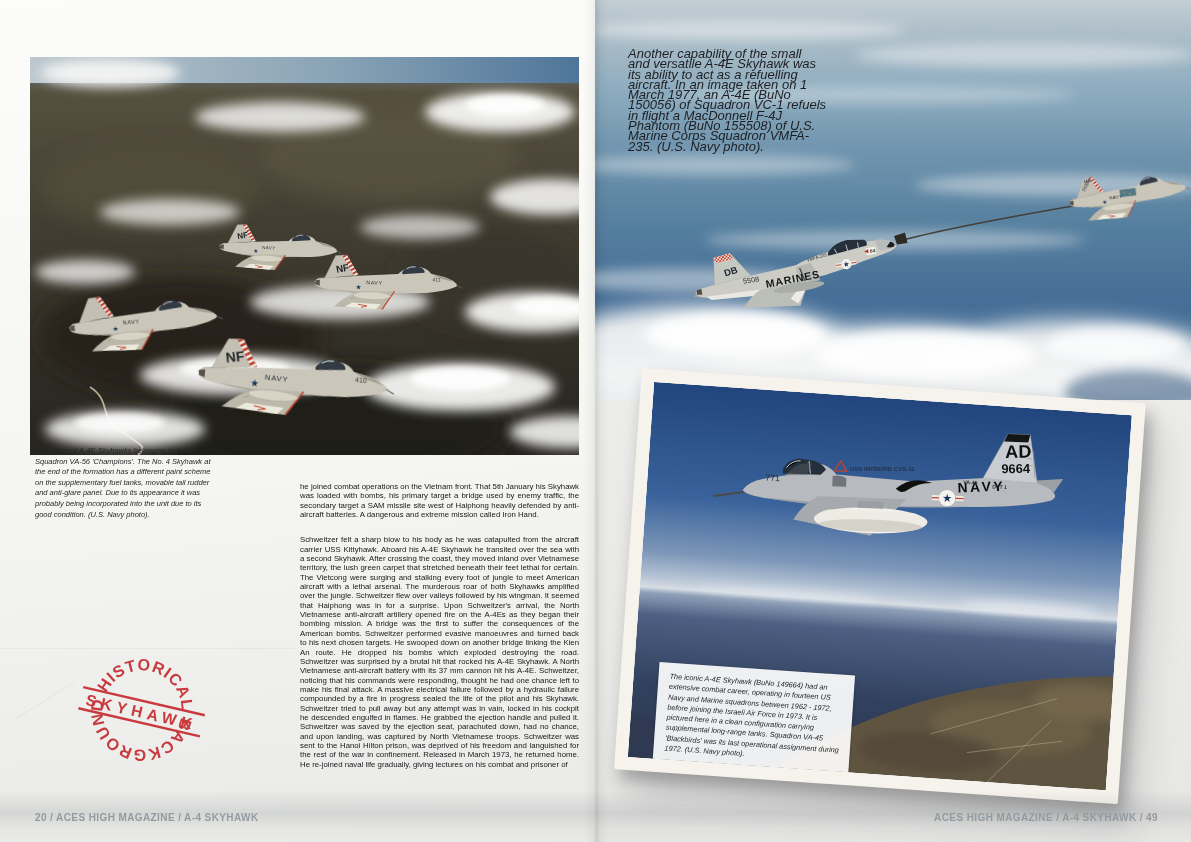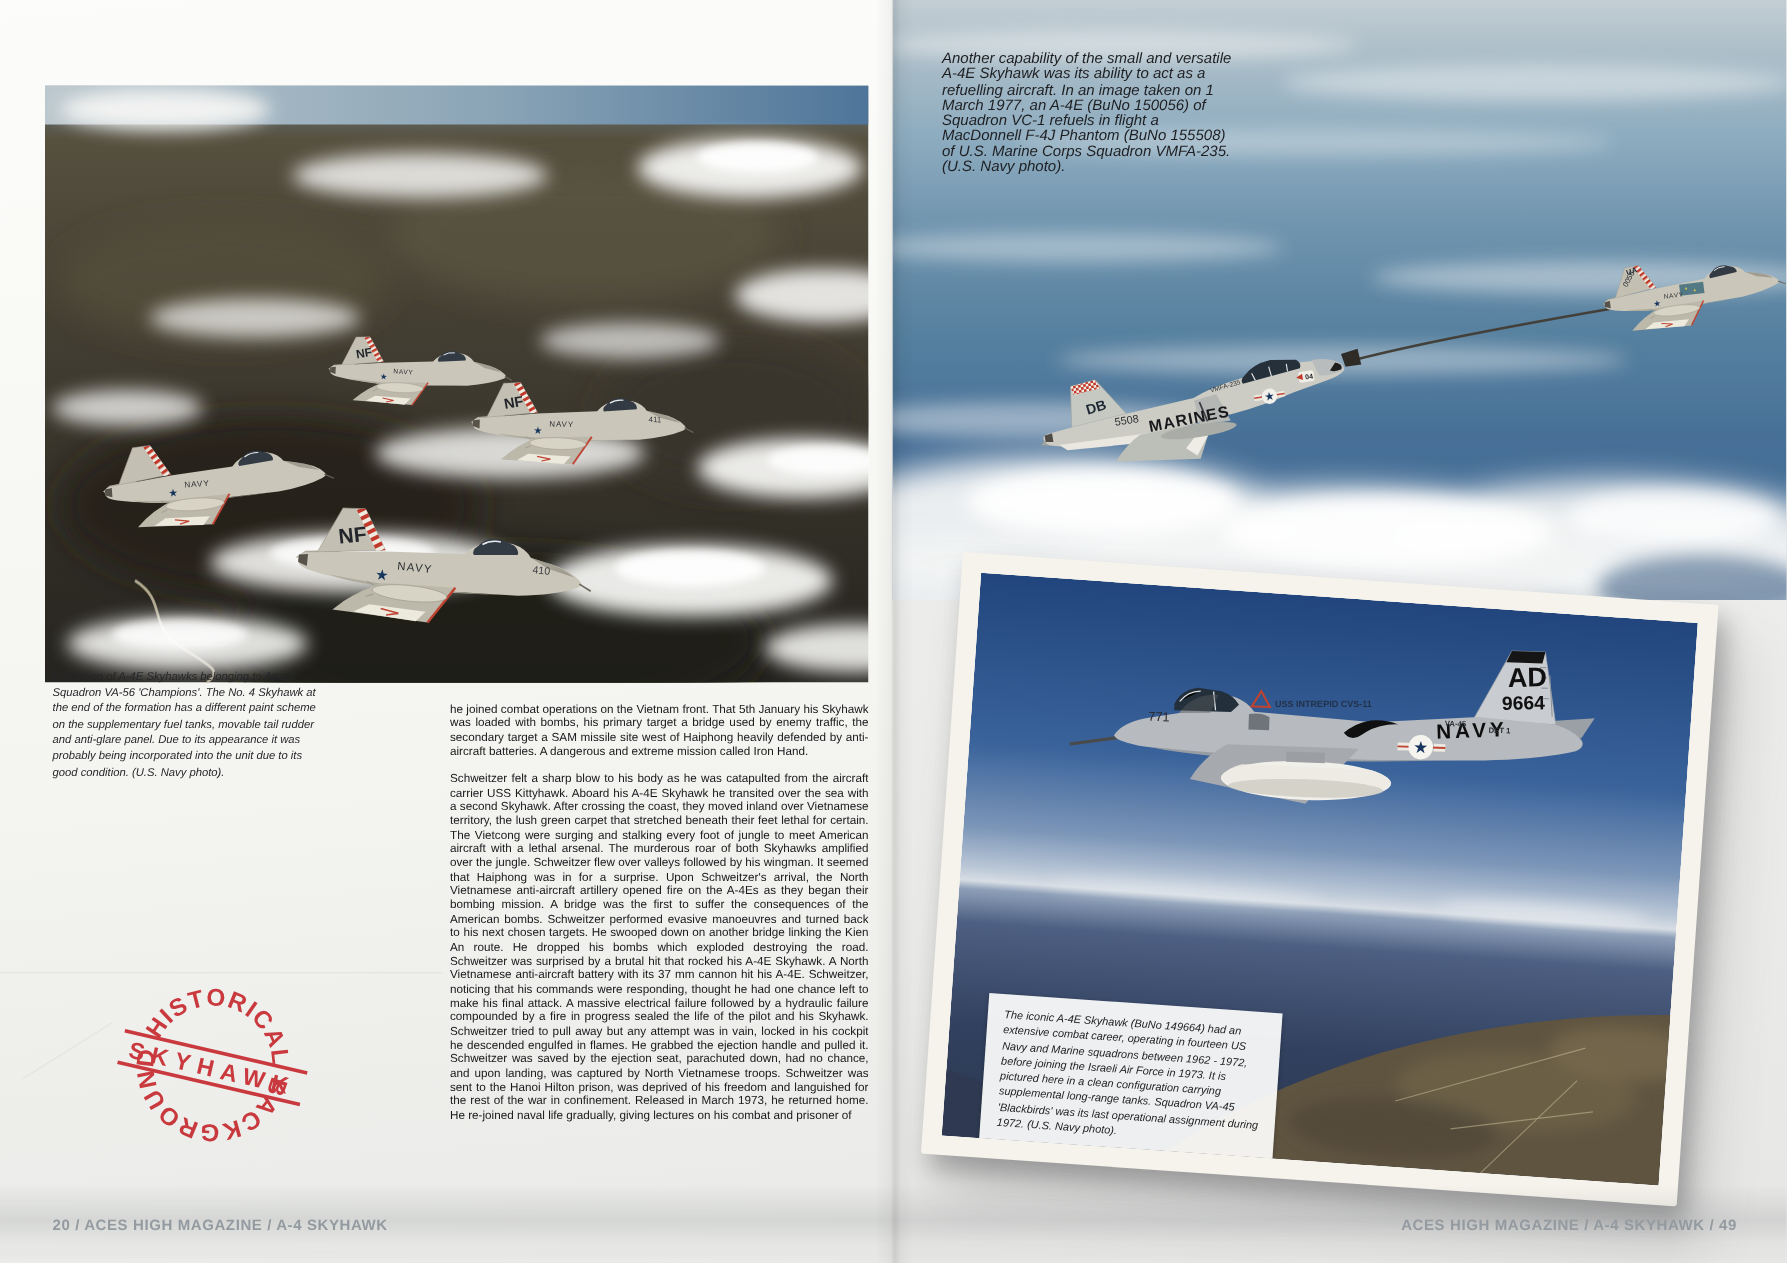--- a/index.html
+++ b/index.html
@@ -11,23 +11,23 @@
   .gutter{position:absolute;left:583px;top:0;width:26px;height:842px;z-index:5;pointer-events:none;
      background:linear-gradient(to right,rgba(0,0,0,0) 0%,rgba(0,0,0,0.04) 40%,rgba(0,0,0,0.10) 52%,rgba(0,0,0,0.03) 68%,rgba(0,0,0,0) 100%);}
   .bottom-shade{position:absolute;left:0;top:790px;width:1191px;height:52px;z-index:4;pointer-events:none;
      background:linear-gradient(to bottom,rgba(125,130,133,0) 0%,rgba(125,130,133,0.20) 45%,rgba(170,173,175,0.07) 75%,rgba(220,221,222,0) 100%);}
   .texture-line{position:absolute;background:rgba(60,60,55,0.05);}
   .photo-left{position:absolute;left:30px;top:57px;width:549px;height:398px;}
   .photo-right-top{position:absolute;left:0;top:0;width:596px;height:400px;}
   svg{display:block;overflow:visible;}
   .caption{font-style:italic;color:#26272a;}
   .caption-left{position:absolute;left:35px;top:446px;width:180px;font-size:7.5px;line-height:10.6px;z-index:2;}
-  .caption-right-top{position:absolute;left:33px;top:35px;width:198px;font-size:10px;line-height:10.3px;color:#1e1f22;z-index:2;}
+  .caption-right-top{position:absolute;left:33px;top:49px;width:198px;font-size:13px;line-height:10.3px;color:#1e1f22;z-index:2;}
   .article{position:absolute;left:300px;top:466px;width:279px;height:364px;overflow:hidden;z-index:2;}
-  .article p{margin:2px 0 9px 0;font-size:7.8px;line-height:9.35px;text-align:justify;color:#17181a;}
+  .article p{margin:16px 0 9px 0;font-size:7.8px;line-height:9.35px;text-align:justify;color:#17181a;}
   .footer{position:absolute;top:812px;font-size:10px;font-weight:bold;color:#939aa0;letter-spacing:0.4px;z-index:6;white-space:nowrap;}
   .footer-left{left:35px;}
   .footer-right{right:33px;text-align:center;}
   .stamp{position:absolute;left:82px;top:650px;width:120px;height:120px;transform:rotate(13deg);opacity:0.9;z-index:3;}
   .tilted-frame{position:absolute;left:47px;top:368px;width:505px;height:402px;box-sizing:border-box;padding:13px;
      background:#f6f3ec;border-radius:2px;transform:rotate(4deg);transform-origin:0 0;z-index:3;
      box-shadow:6px 10px 16px rgba(70,72,74,0.38),18px 26px 36px rgba(90,92,94,0.20);}
   .tilted-photo{position:relative;width:479px;height:376px;overflow:hidden;}
   .tilted-caption{position:absolute;left:25px;top:279px;width:196px;box-sizing:border-box;padding:9px 11px;
      background:rgba(253,253,252,0.93);box-shadow:0 1px 3px rgba(0,0,0,0.28);

